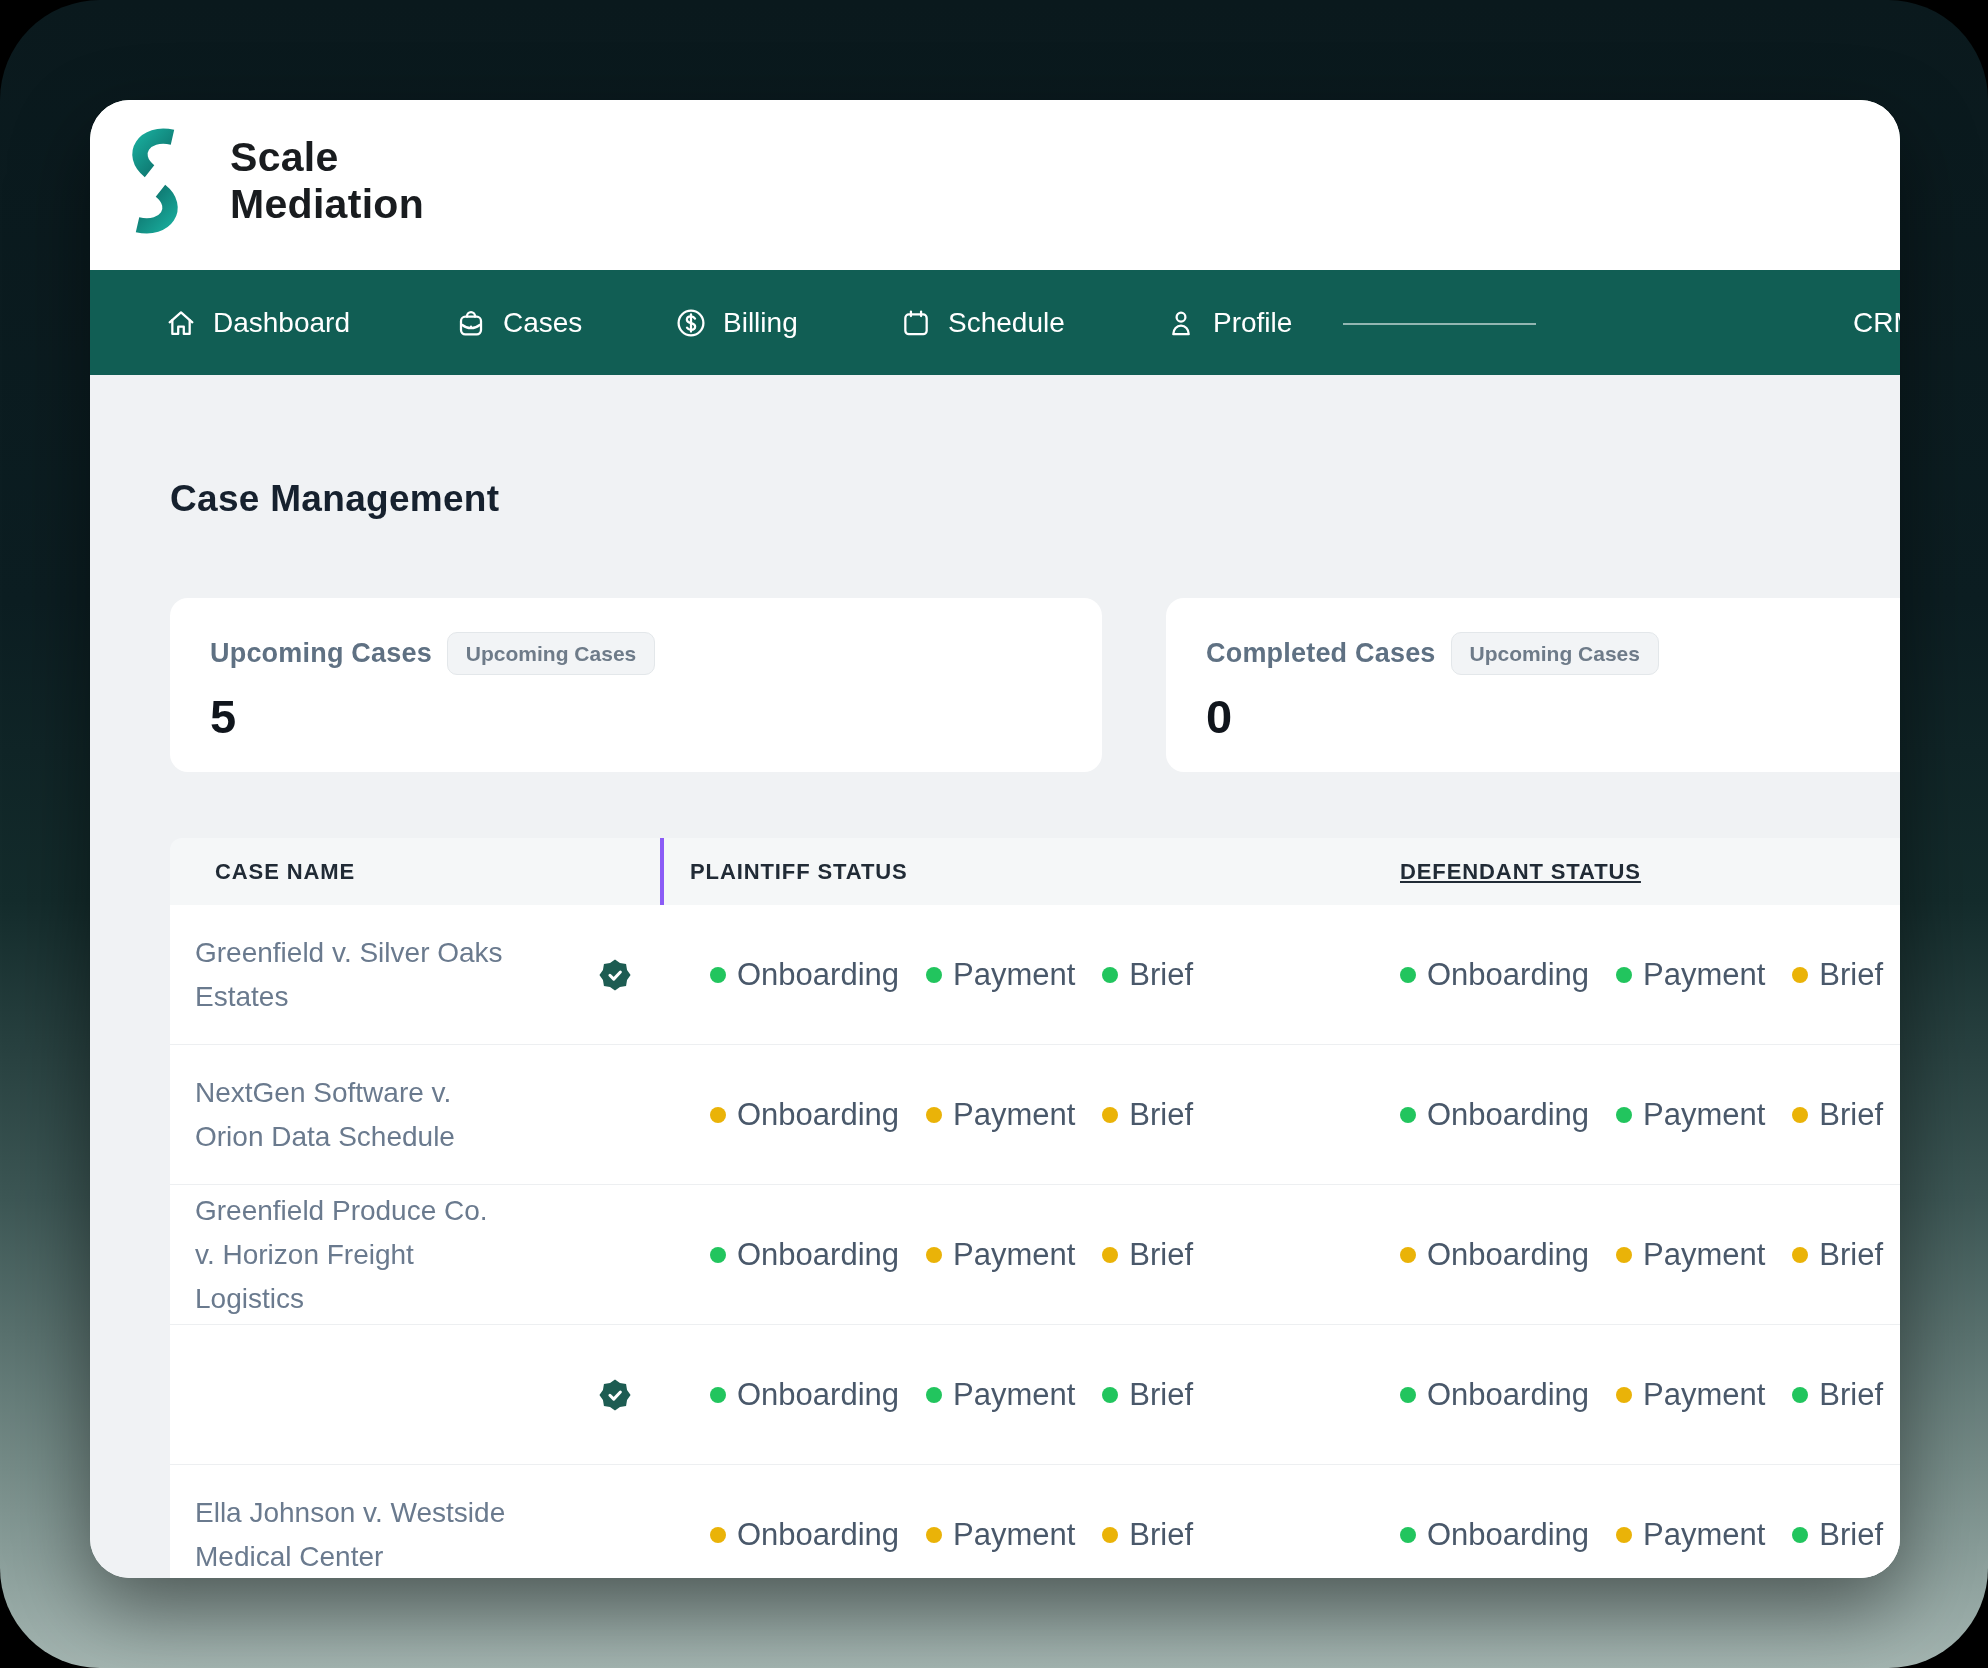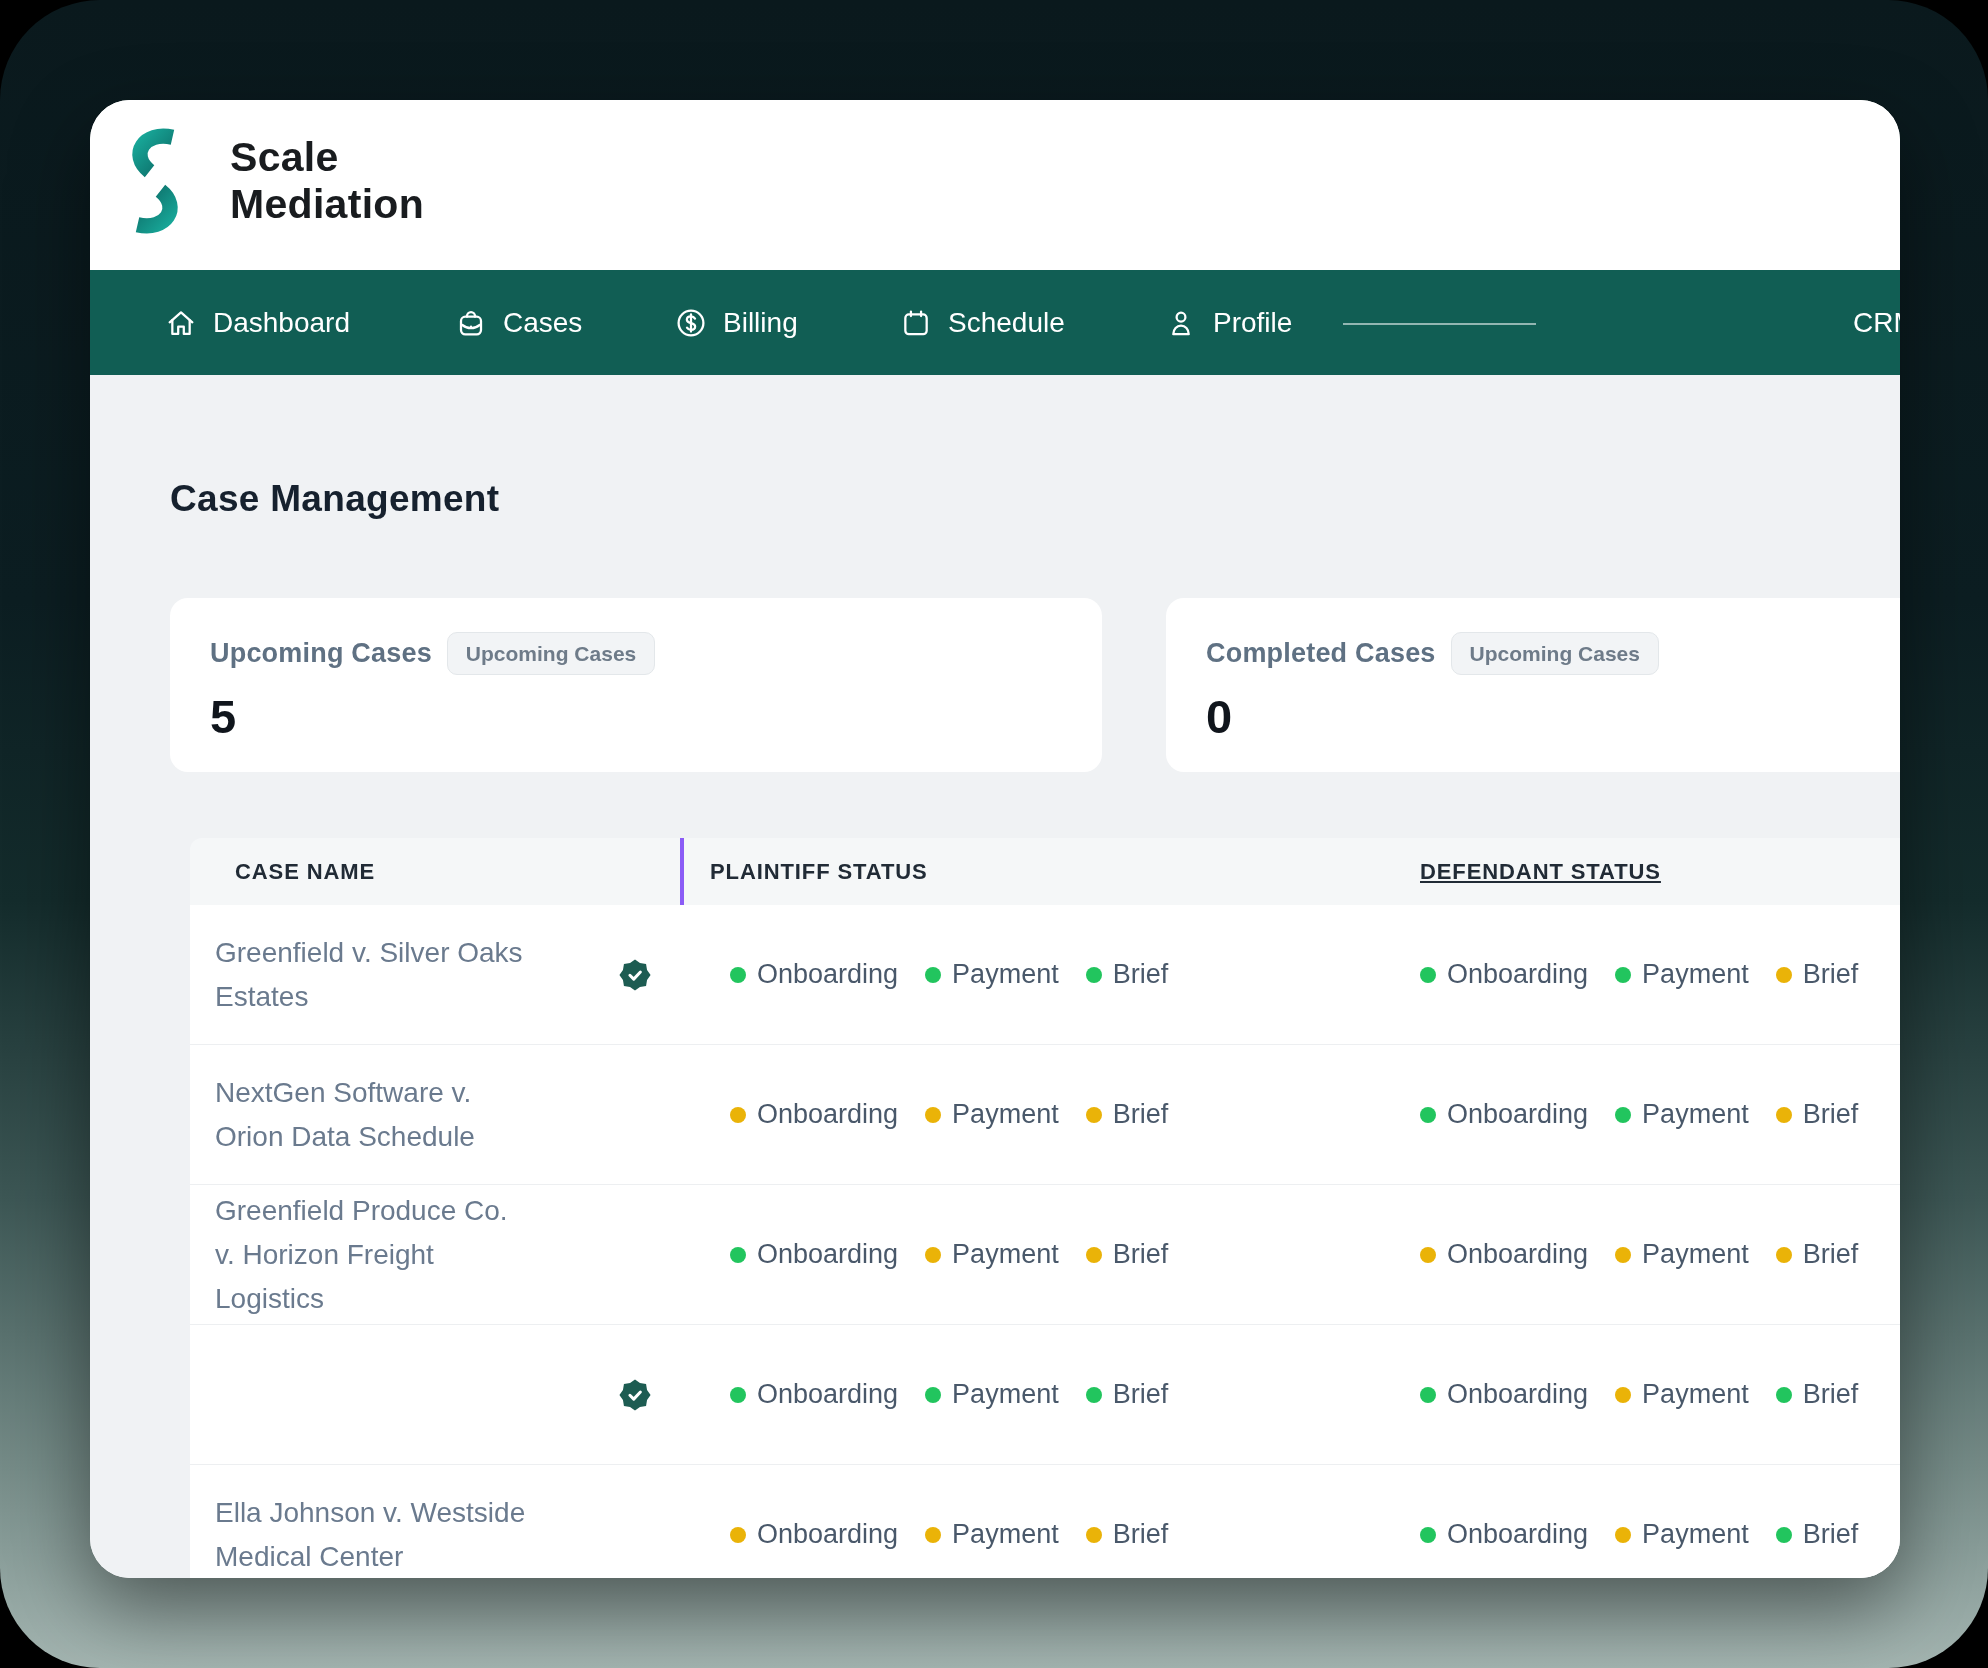--- a/index.html
+++ b/index.html
@@ -36,35 +36,35 @@
   .cards { display:flex; gap:64px; margin:78px 0 0 80px; width:1930px; }
   .stat-card { width:932px; height:174px; background:#fff; border-radius:18px; padding:34px 40px; flex:none; }
   .stat-head { display:flex; align-items:center; gap:15px; }
   .stat-label { font-size:27px; font-weight:700; color:#5f7183; letter-spacing:.2px; }
   .stat-badge {
     font-size:21px; font-weight:600; color:#6e7b89; background:#f2f4f6;
     border:1px solid #e3e7ea; border-radius:10px; padding:10px 18px; line-height:1;
   }
   .stat-value { margin-top:14px; font-size:47px; font-weight:800; color:#10151c; }
   
-  .table { margin:66px 0 0 100px; width:1762px; }
+  .table { margin:66px 0 0 80px; width:1762px; }
   .thead { display:flex; height:67px; background:#f5f7f8; border-radius:12px 12px 0 0; align-items:center; }
   .th { font-size:22px; font-weight:700; letter-spacing:.9px; color:#212b36; text-transform:uppercase; }
   .th-1 { width:490px; padding-left:45px; }
   .th-2 { width:685px; padding-left:26px; border-left:4px solid #8b5cf6; align-self:stretch; display:flex; align-items:center; }
   .th-3 { flex:1; padding-left:55px;text-decoration:underline; }
   .row { display:flex; height:140px; background:#fff; border-bottom:1px solid #edeff1; align-items:center; cursor:pointer; }
   .cell-name { width:490px; padding-left:25px; position:relative; flex:none; }
   .case-name { display:block; width:315px; font-size:28px; line-height:44px; color:#6a7a8e; }
   .verified-badge { position:absolute; left:428px; top:50%; transform:translateY(-50%); width:34px; height:34px; }
   .cell-plaintiff { width:685px; padding-left:50px; flex:none; display:flex; gap:27px; align-items:center; }
   .cell-defendant { flex:1; padding-left:55px; display:flex; gap:27px; align-items:center; }
   .status-item { display:flex; align-items:center; gap:11px; }
   .dot { width:16px; height:16px; border-radius:50%; flex:none; }
-  .status-label { font-size:27px; color:#49586a; }
+  .status-label { font-size:31px; color:#49586a; }
 </style>
 </head>
 <body>
 
 <div class="backdrop"></div>
 
 <div class="window">
 
   <div class="header">
     <div class="brand">

